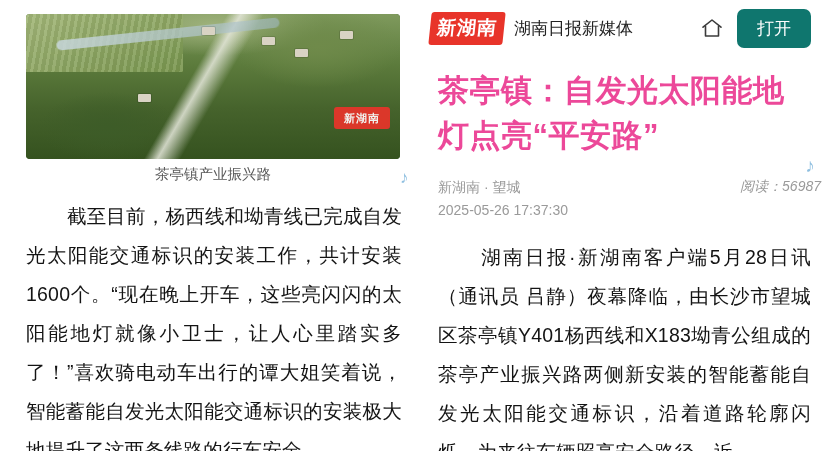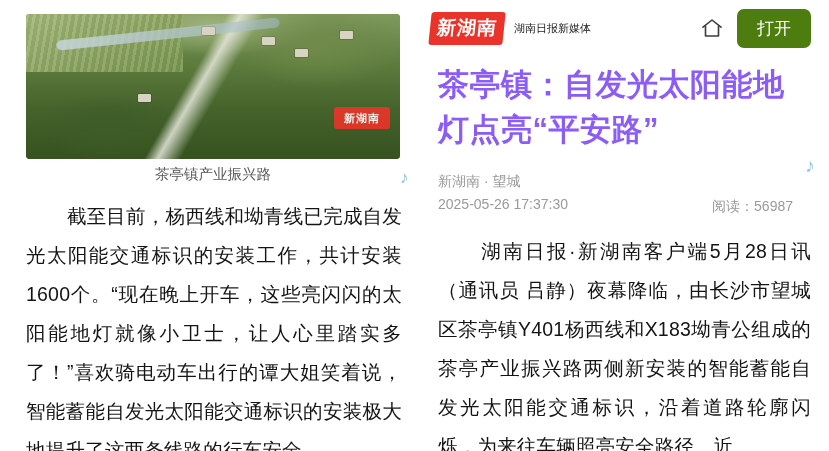--- a/index.html
+++ b/index.html
@@ -145,64 +145,65 @@
     color: #ffffff;
     font-size: 19px;
     font-weight: bold;
     letter-spacing: 1px;
     padding: 3px 7px 4px 7px;
     border-radius: 3px;
     font-family: "DejaVu Sans", sans-serif;
     transform: skewX(-6deg);
   }
   .brandname {
-    font-size: 11px;
+    font-size: 17px;
     color: #222;
     white-space: nowrap;
   }
   .brand-spacer { flex: 1; }
   .home-icon {
     width: 30px; height: 30px;
     display: flex; align-items: center; justify-content: center;
     color: #3b3b3b;
   }
   .open-btn {
-    background: #4d7c0f;
+    background: #0f766e;
     color: #ffffff;
     border: none;
     border-radius: 7px;
     font-size: 17px;
     padding: 8px 20px;
     font-family: "Liberation Sans", sans-serif;
     cursor: pointer;
   }
   .headline {
-    margin: 6px 20px 0 24px;
+    margin: 12px 20px 0 24px;
     font-size: 31px;
     line-height: 45px;
     font-weight: bold;
-    color: #8b5cf6;
+    color: #ec4899;
     letter-spacing: .5px;
   }
   .meta {
-    margin: 18px 36px 0 24px;
-    display: flex;
-    align-items: flex-end;
+    margin: 18px 8px 0 24px;
+    display: flex;
+    align-items: flex-start;
     justify-content: space-between;
   }
   .meta-left {
     font-size: 14px;
     color: #9a9a9a;
     line-height: 23px;
   }
   .meta-right {
     font-size: 14px;
     color: #9a9a9a;
     padding-top: 2px;
     white-space: nowrap;
+    font-style: italic;
   }
   .note-right {
     position: absolute;
     right: 14px;
     top: 155px;
     color: #8fbfe0;
     font-size: 19px;
   }
   .right-body {
     margin: 16px 18px 0 24px;

